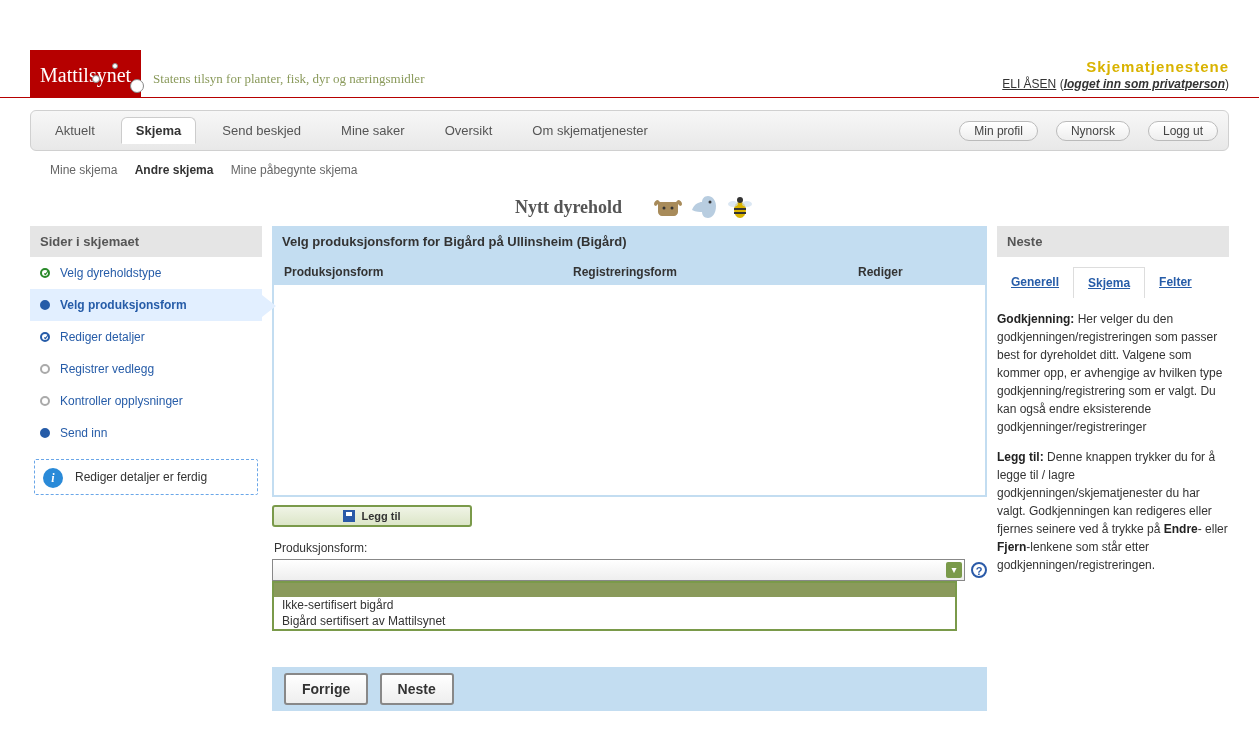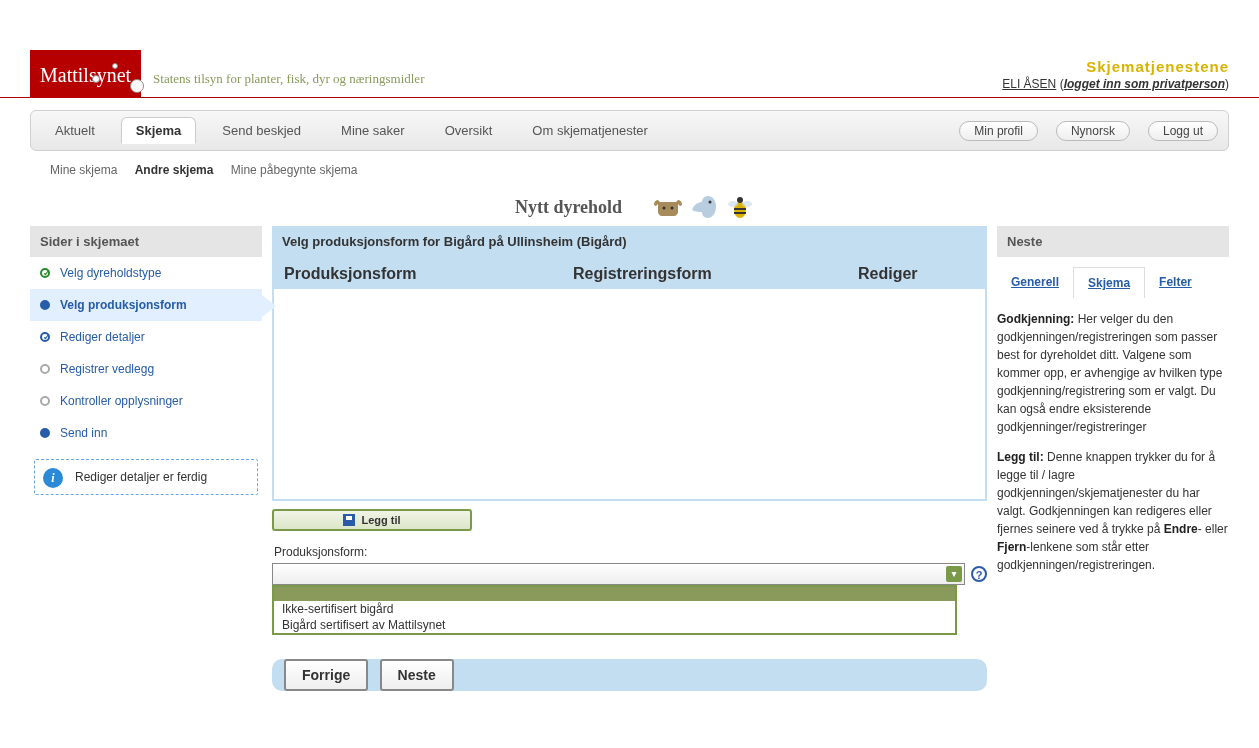--- a/index.html
+++ b/index.html
@@ -52,41 +52,41 @@
 .step.current .step-arrow { display: block; }
 .step .step-arrow { display: none; }
 .step.current .step-arrow { display: block; }
 
 .info-box { border: 1px dashed #6aa6e8; margin: 10px 4px; padding: 10px 10px 10px 40px; position: relative; color: #333; font-size: 12px; border-radius: 2px; }
 .info-box .info-icon { position: absolute; left: 8px; top: 8px; width: 20px; height: 20px; background: #2a8ad8; border-radius: 50%; color: #fff; text-align: center; line-height: 20px; font-weight: bold; font-family: Georgia; font-style: italic; }
 
 .maincol { flex: 1; }
 .section-title { background: #c3ddf1; padding: 8px 10px; font-weight: bold; color: #333; font-size: 13px; }
 .table-wrap { border: 2px solid #c3ddf1; background: #fff; }
-.thead { background: #c3ddf1; display: flex; padding: 6px 10px; font-weight: bold; font-size: 16px; justify-content: space-between; }
+.thead { background: #c3ddf1; display: flex; padding: 6px 10px; font-weight: bold; font-size: 12px; justify-content: space-between; }
 .th1 { width: 270px; }
 .th2 { width: 304px; padding-left: 19px; }
 .th3 { flex: 1; }
 .tbody-empty { height: 210px; }
 
 .add-btn { display: inline-flex; align-items: center; gap: 6px; border: 2px solid #7a9a4a; background: linear-gradient(#f0f4e6,#dce6c8); padding: 3px 40px; border-radius: 3px; font-weight: bold; font-size: 11px; cursor: pointer; margin: 8px 0 0 0; color: #333; min-width: 200px; justify-content: center; }
 .disk-icon { width: 12px; height: 12px; background: #2a5aa8; position: relative; }
 .disk-icon::after { content: ""; position: absolute; top: 2px; left: 3px; width: 6px; height: 4px; background: #fff; }
 
 .field-label { margin: 14px 0 4px 2px; font-size: 12px; color: #333; }
 .select-row { display: flex; align-items: center; gap: 6px; }
 .select-box { flex: 1; height: 22px; border: 1px solid #888; background: linear-gradient(#fff,#eee); position: relative; }
 .select-arrow { position: absolute; right: 2px; top: 2px; width: 16px; height: 16px; background: #7a9a4a; color: #fff; text-align: center; line-height: 16px; font-size: 10px; border-radius: 2px; }
 .help-icon { width: 16px; height: 16px; border: 2px solid #2a5aa8; border-radius: 50%; color: #2a5aa8; text-align: center; line-height: 14px; font-weight: bold; font-size: 11px; cursor: pointer; }
 
 .dropdown-open { border: 2px solid #7a9a4a; margin-top: 0; background: #fff; width: calc(100% - 30px); }
 .dropdown-head { height: 14px; background: #8a9a5b; }
 .dropdown-opt { padding: 1px 8px; font-size: 12px; cursor: pointer; }
 
-.navbar { background: #c3ddf1; margin-top: 24px; padding: 0 12px; border-radius: 10px; }
+.navbar { background: #c3ddf1; margin-top: 36px; padding: 6px 12px; }
 .nav-btn { border: 2px solid #888; background: linear-gradient(#fff,#eee); padding: 6px 16px; font-size: 14px; font-weight: bold; color: #333; border-radius: 3px; cursor: pointer; margin-right: 8px; }
 
 .rightcol { width: 232px; }
 .animal-icons { display: flex; gap: 4px; margin-top: -34px; margin-bottom: 4px; justify-content: flex-end; }
 .animal-icons svg { width: 32px; height: 32px; }
 .help-tabs { display: flex; gap: 0; margin: 10px 0 12px 0; font-size: 12px; }
 .help-tab { padding: 8px 14px; color: #265ca8; text-decoration: underline; cursor: pointer; font-weight: bold; }
 .help-tab.active { background: #fff; border: 1px solid #ddd; border-bottom: none; font-weight: bold; }
 .help-body { font-size: 12px; color: #333; line-height: 1.5; }
 .help-body p { margin-bottom: 12px; }

